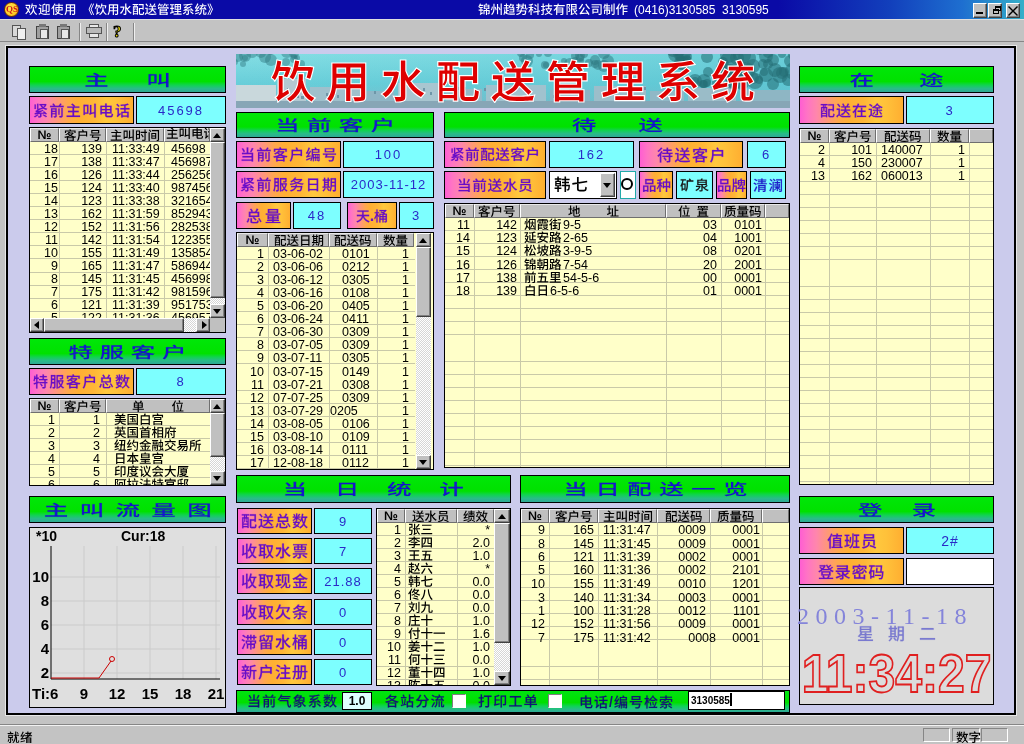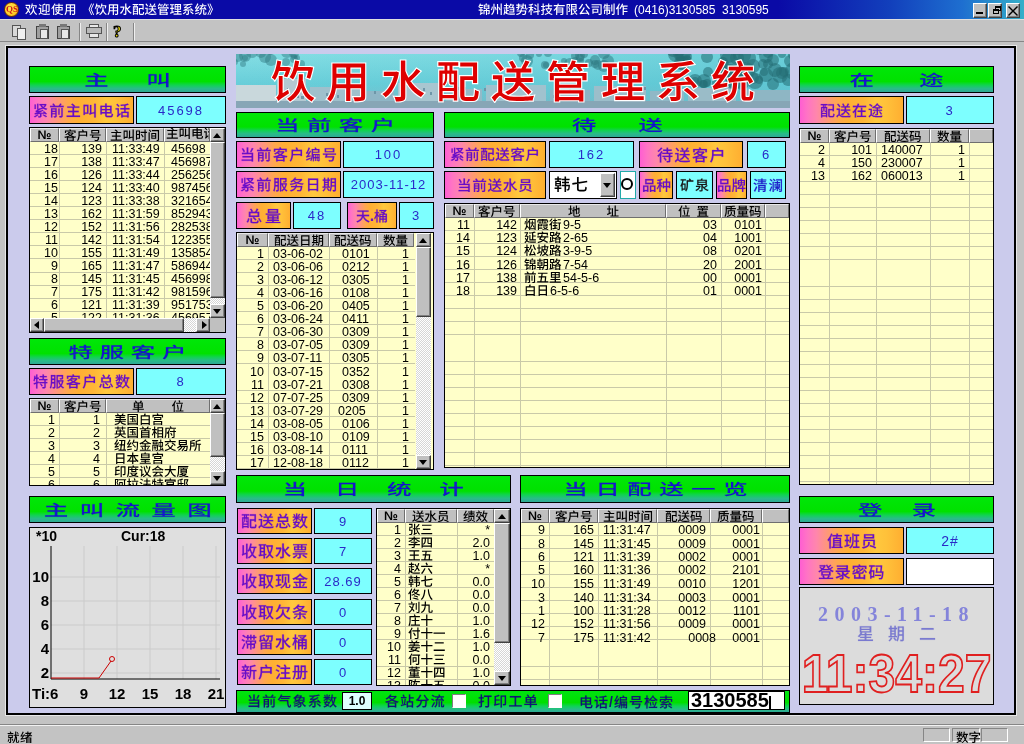--- a/index.html
+++ b/index.html
@@ -710,24 +710,24 @@
 <div class="a cl" style="left:377px;top:247px;height:222px"></div>
 <div class="row" style="left:237px;top:247px;width:178px;height:13px"><span class="num" style="left:0;width:27px">1</span><span style="left:36px">03-06-02</span><span style="left:105px">0101</span><span class="num" style="left:100px;width:72px">1</span></div>
 <div class="row" style="left:237px;top:260px;width:178px;height:13px"><span class="num" style="left:0;width:27px">2</span><span style="left:36px">03-06-06</span><span style="left:105px">0212</span><span class="num" style="left:100px;width:72px">1</span></div>
 <div class="row" style="left:237px;top:273px;width:178px;height:13px"><span class="num" style="left:0;width:27px">3</span><span style="left:36px">03-06-12</span><span style="left:105px">0305</span><span class="num" style="left:100px;width:72px">1</span></div>
 <div class="row" style="left:237px;top:286px;width:178px;height:13px"><span class="num" style="left:0;width:27px">4</span><span style="left:36px">03-06-16</span><span style="left:105px">0108</span><span class="num" style="left:100px;width:72px">1</span></div>
 <div class="row" style="left:237px;top:299px;width:178px;height:13px"><span class="num" style="left:0;width:27px">5</span><span style="left:36px">03-06-20</span><span style="left:105px">0405</span><span class="num" style="left:100px;width:72px">1</span></div>
 <div class="row" style="left:237px;top:312px;width:178px;height:13px"><span class="num" style="left:0;width:27px">6</span><span style="left:36px">03-06-24</span><span style="left:105px">0411</span><span class="num" style="left:100px;width:72px">1</span></div>
 <div class="row" style="left:237px;top:325px;width:178px;height:13px"><span class="num" style="left:0;width:27px">7</span><span style="left:36px">03-06-30</span><span style="left:105px">0309</span><span class="num" style="left:100px;width:72px">1</span></div>
 <div class="row" style="left:237px;top:338px;width:178px;height:13px"><span class="num" style="left:0;width:27px">8</span><span style="left:36px">03-07-05</span><span style="left:105px">0309</span><span class="num" style="left:100px;width:72px">1</span></div>
 <div class="row" style="left:237px;top:351px;width:178px;height:13px"><span class="num" style="left:0;width:27px">9</span><span style="left:36px">03-07-11</span><span style="left:105px">0305</span><span class="num" style="left:100px;width:72px">1</span></div>
-<div class="row" style="left:237px;top:365px;width:178px;height:13px"><span class="num" style="left:0;width:27px">10</span><span style="left:36px">03-07-15</span><span style="left:105px">0352</span><span class="num" style="left:100px;width:72px">1</span></div>
+<div class="row" style="left:237px;top:365px;width:178px;height:13px"><span class="num" style="left:0;width:27px">10</span><span style="left:36px">03-07-15</span><span style="left:105px">0149</span><span class="num" style="left:100px;width:72px">1</span></div>
 <div class="row" style="left:237px;top:378px;width:178px;height:13px"><span class="num" style="left:0;width:27px">11</span><span style="left:36px">03-07-21</span><span style="left:105px">0308</span><span class="num" style="left:100px;width:72px">1</span></div>
 <div class="row" style="left:237px;top:391px;width:178px;height:13px"><span class="num" style="left:0;width:27px">12</span><span style="left:36px">07-07-25</span><span style="left:105px">0309</span><span class="num" style="left:100px;width:72px">1</span></div>
-<div class="row" style="left:237px;top:404px;width:178px;height:13px"><span class="num" style="left:0;width:27px">13</span><span style="left:36px">03-07-29</span><span style="left:101px">0205</span><span class="num" style="left:100px;width:72px">1</span></div>
+<div class="row" style="left:237px;top:404px;width:178px;height:13px"><span class="num" style="left:0;width:27px">13</span><span style="left:36px">03-07-29</span><span style="left:93px">0205</span><span class="num" style="left:100px;width:72px">1</span></div>
 <div class="row" style="left:237px;top:417px;width:178px;height:13px"><span class="num" style="left:0;width:27px">14</span><span style="left:36px">03-08-05</span><span style="left:105px">0106</span><span class="num" style="left:100px;width:72px">1</span></div>
 <div class="row" style="left:237px;top:430px;width:178px;height:13px"><span class="num" style="left:0;width:27px">15</span><span style="left:36px">03-08-10</span><span style="left:105px">0109</span><span class="num" style="left:100px;width:72px">1</span></div>
 <div class="row" style="left:237px;top:443px;width:178px;height:13px"><span class="num" style="left:0;width:27px">16</span><span style="left:36px">03-08-14</span><span style="left:105px">0111</span><span class="num" style="left:100px;width:72px">1</span></div>
 <div class="row" style="left:237px;top:456px;width:178px;height:13px"><span class="num" style="left:0;width:27px">17</span><span style="left:36px">12-08-18</span><span style="left:105px">0112</span><span class="num" style="left:100px;width:72px">1</span></div>
 <div class="a sb" style="left:416px;top:233px;width:15px;height:236px"></div>
 <div class="a sbtn" style="left:416px;top:233px;width:15px;height:14px"></div>
 <div class="a tri" style="left:419px;top:238px;border-left:4px solid transparent;border-right:4px solid transparent;border-bottom:5px solid #000"></div>
 <div class="a sbtn" style="left:416px;top:247px;width:15px;height:70px"></div>
 <div class="a" style="left:416px;top:317px;width:15px;height:138px;background-image:repeating-conic-gradient(#fff 0% 25%,#D6D6D6 0% 50%);background-size:2px 2px"></div>
 <div class="a sbtn" style="left:416px;top:455px;width:15px;height:14px"></div>
@@ -893,21 +893,21 @@
   </div>
 <div class="a fld" style="left:314px;top:538px;width:58px;height:26px;font-size:13px;letter-spacing:1px">7</div>
 <div class="a lab" style="left:237px;top:568px;width:75px;height:26px">
     <svg class="z " style="width:67.0px;height:16.0px;" viewBox="0 0 1047 250">
       <use href="#c72" x="0"></use>
       <use href="#c32" x="266"></use>
       <use href="#c105" x="531"></use>
       <use href="#c153" x="797"></use>
     </svg>
   </div>
-<div class="a fld" style="left:314px;top:568px;width:58px;height:26px;font-size:13px;letter-spacing:1px">28.69</div>
+<div class="a fld" style="left:314px;top:568px;width:58px;height:26px;font-size:13px;letter-spacing:1px">21.88</div>
 <div class="a lab" style="left:237px;top:599px;width:75px;height:26px">
     <svg class="z " style="width:67.0px;height:16.0px;" viewBox="0 0 1047 250">
       <use href="#c72" x="0"></use>
       <use href="#c32" x="266"></use>
       <use href="#c90" x="531"></use>
       <use href="#c86" x="797"></use>
     </svg>
   </div>
 <div class="a fld" style="left:314px;top:599px;width:58px;height:26px;font-size:13px;letter-spacing:1px">0</div>
 <div class="a lab" style="left:237px;top:629px;width:75px;height:26px">
@@ -1101,21 +1101,21 @@
       <use href="#c140" x="268"></use>
     </svg>
     <span style="color:#15157A;font-weight:bold;font-size:14px;margin:0 1px">/</span>
     <svg class="z " style="width:59.0px;height:14.0px;fill:#15157A;stroke:#15157A;stroke-width:2" viewBox="0 0 1054 250">
       <use href="#c130" x="0"></use>
       <use href="#c34" x="268"></use>
       <use href="#c89" x="536"></use>
       <use href="#c123" x="804"></use>
     </svg>
   </div>
-<div class="a" style="left:688px;top:691px;width:97px;height:19px;background:#fff;border:1px solid #000;color:#000;font-size:20px;font-weight:bold;line-height:17px;padding-left:2px">3130585<span style="display:inline-block;width:2px;height:13px;background:#000;vertical-align:-2px"></span></div>
+<div class="a" style="left:688px;top:691px;width:97px;height:19px;background:#fff;border:1px solid #000;color:#000;font-size:10px;font-weight:bold;line-height:17px;padding-left:2px">3130585<span style="display:inline-block;width:2px;height:13px;background:#000;vertical-align:-2px"></span></div>
 <div class="a hdr" style="left:799px;top:66px;width:195px;height:27px">
     <div style="transform:scale(1.22,0.78) translateY(2px)"><svg class="z " style="width:77.0px;height:20.0px;" viewBox="0 0 962 250">
         <use href="#c42" x="0"></use>
         <use href="#c148" x="712"></use>
       </svg></div>
   </div>
 <div class="a lab" style="left:799px;top:96px;width:105px;height:28px">
     <svg class="z " style="width:63.0px;height:15.0px;" viewBox="0 0 1050 250">
       <use href="#c150" x="0"></use>
       <use href="#c147" x="267"></use>
@@ -1174,21 +1174,21 @@
 <div class="a lab" style="left:799px;top:558px;width:105px;height:27px">
     <svg class="z " style="width:66.4px;height:16.0px;" viewBox="0 0 1038 250">
       <use href="#c111" x="0"></use>
       <use href="#c64" x="262"></use>
       <use href="#c54" x="525"></use>
       <use href="#c116" x="788"></use>
     </svg>
   </div>
 <div class="a wfld" style="left:906px;top:558px;width:88px;height:27px"></div>
 <div class="a" style="left:799px;top:587px;width:195px;height:118px;background:#DCDCDC;border:1px solid #000"></div>
-<div class="a" style="left:797px;top:603px;width:199px;text-align:center;font-family:'Liberation Serif',serif;font-size:20px;font-weight:bold;color:#8484DA;letter-spacing:6.5px">2003-11-18</div>
+<div class="a" style="left:797px;top:603px;width:199px;text-align:left;font-family:'Liberation Serif',serif;font-size:24px;font-weight:normal;color:#8484DA;letter-spacing:6.5px">2003-11-18</div>
 <div class="a" style="left:799px;top:625px;width:195px;display:flex;justify-content:center">
     <svg class="z " style="width:79.0px;height:17.0px;fill:#7B7BD0;stroke:#7B7BD0;stroke-width:2" viewBox="0 0 1162 250">
       <use href="#c79" x="0"></use>
       <use href="#c83" x="456"></use>
       <use href="#c7" x="912"></use>
     </svg>
   </div>
 <div class="a" style="left:791px;top:642px;width:195px;text-align:center;font-size:54px;font-weight:bold;letter-spacing:0px;color:transparent;-webkit-text-stroke:1.8px #E02020;font-family:'Liberation Sans',sans-serif;transform:scale(0.89,1);transform-origin:center top">11:34:27</div>
 <div class="a" style="left:0;top:724px;width:1024px;height:1px;background:#868686"></div>
 <div class="a" style="left:0;top:725px;width:1024px;height:1px;background:#F2F2F2"></div>

